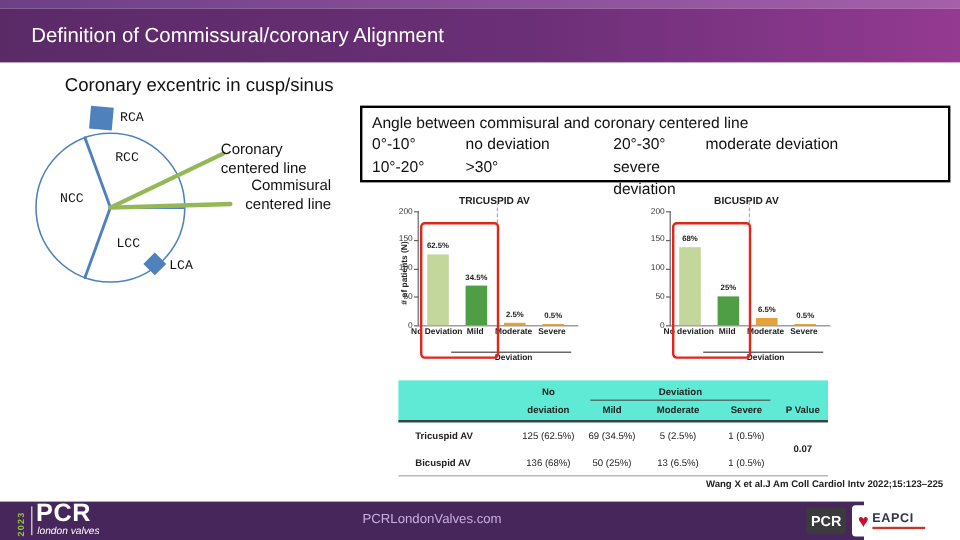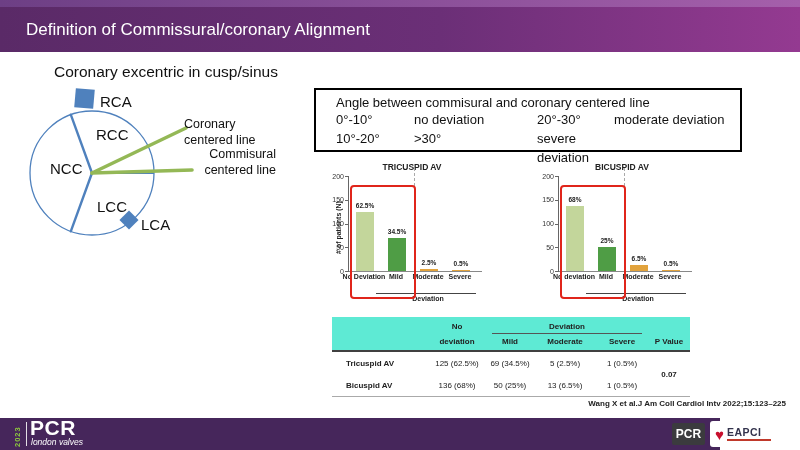--- a/index.html
+++ b/index.html
@@ -6,25 +6,25 @@
   .slide{position:relative;width:800px;height:450px;overflow:hidden;background:#fff;
          font-family:"Liberation Sans",sans-serif;}
   
   .top-strip{position:absolute;left:0;top:0;width:800px;height:7px;
              background:linear-gradient(90deg,#6d3f85,#a55fab);}
   .header{position:absolute;left:0;top:7px;width:800px;height:45px;
           background:linear-gradient(90deg,#5a2a67 0%,#6b2f77 55%,#943a91 100%);}
   .header-title{position:absolute;left:26px;top:0;line-height:45px;color:#fff;font-size:17px;}
   
   .diagram-title{position:absolute;left:54px;top:63px;font-size:15.5px;color:#111;}
-  .dg-label{position:absolute;font-size:15px;color:#111;}
+  .dg-label{position:absolute;font-size:11px;color:#111;font-family:Liberation Mono, monospace;}
   .line-label{position:absolute;font-size:12.5px;color:#111;width:92px;line-height:1.3;}
   
-  .def-box{position:absolute;left:300px;top:88px;width:428px;height:64px;border:2px solid #000;
-           background:#fff;font-size:13px;color:#111;padding:5px 0 0 20px;box-sizing:border-box;margin-left:14px;}
+  .def-box{position:absolute;left:300px;top:88px;width:492px;height:64px;border:2px solid #000;
+           background:#fff;font-size:13px;color:#111;padding:5px 0 0 8px;box-sizing:border-box;}
   .def-title{margin-bottom:1px;}
   .def-row{display:grid;grid-template-columns:78px 123px 77px auto;line-height:1.45;}
   
   .chart{position:absolute;width:170px;height:150px;}
   .chart-title{position:absolute;left:18px;top:2px;width:128px;text-align:center;
                font-size:8.5px;font-weight:bold;color:#222;}
   .ylabel{position:absolute;left:-27px;top:63px;width:72px;height:9px;text-align:center;
           transform:rotate(-90deg);font-size:7px;font-weight:bold;color:#222;}
   .plot{position:absolute;left:18px;top:16px;width:128px;height:95px;border-left:1px solid #666;}
   .baseline{position:absolute;left:-1px;top:95px;width:134px;height:1px;background:#888;}
@@ -214,20 +214,21 @@
       </div>
   </div>
 
   <div class="citation">Wang X et al.J Am Coll Cardiol Intv 2022;15:123–225</div>
 
   <div class="footer">
     <div class="f-2023">2023</div>
     <div class="f-divider"></div>
     <div class="f-pcr">PCR</div>
     <div class="f-sub">london valves</div>
+    <div class="f-url">PCRLondonValves.com</div>
     <div class="f-pcr-badge">PCR</div>
     <div class="f-eapci">
       <span class="heart">♥</span>
       <span class="eapci-txt">
         <span>EAPCI</span>
         <span class="eapci-line" style="display:block;"></span>
       </span>
     </div>
   </div>
 

